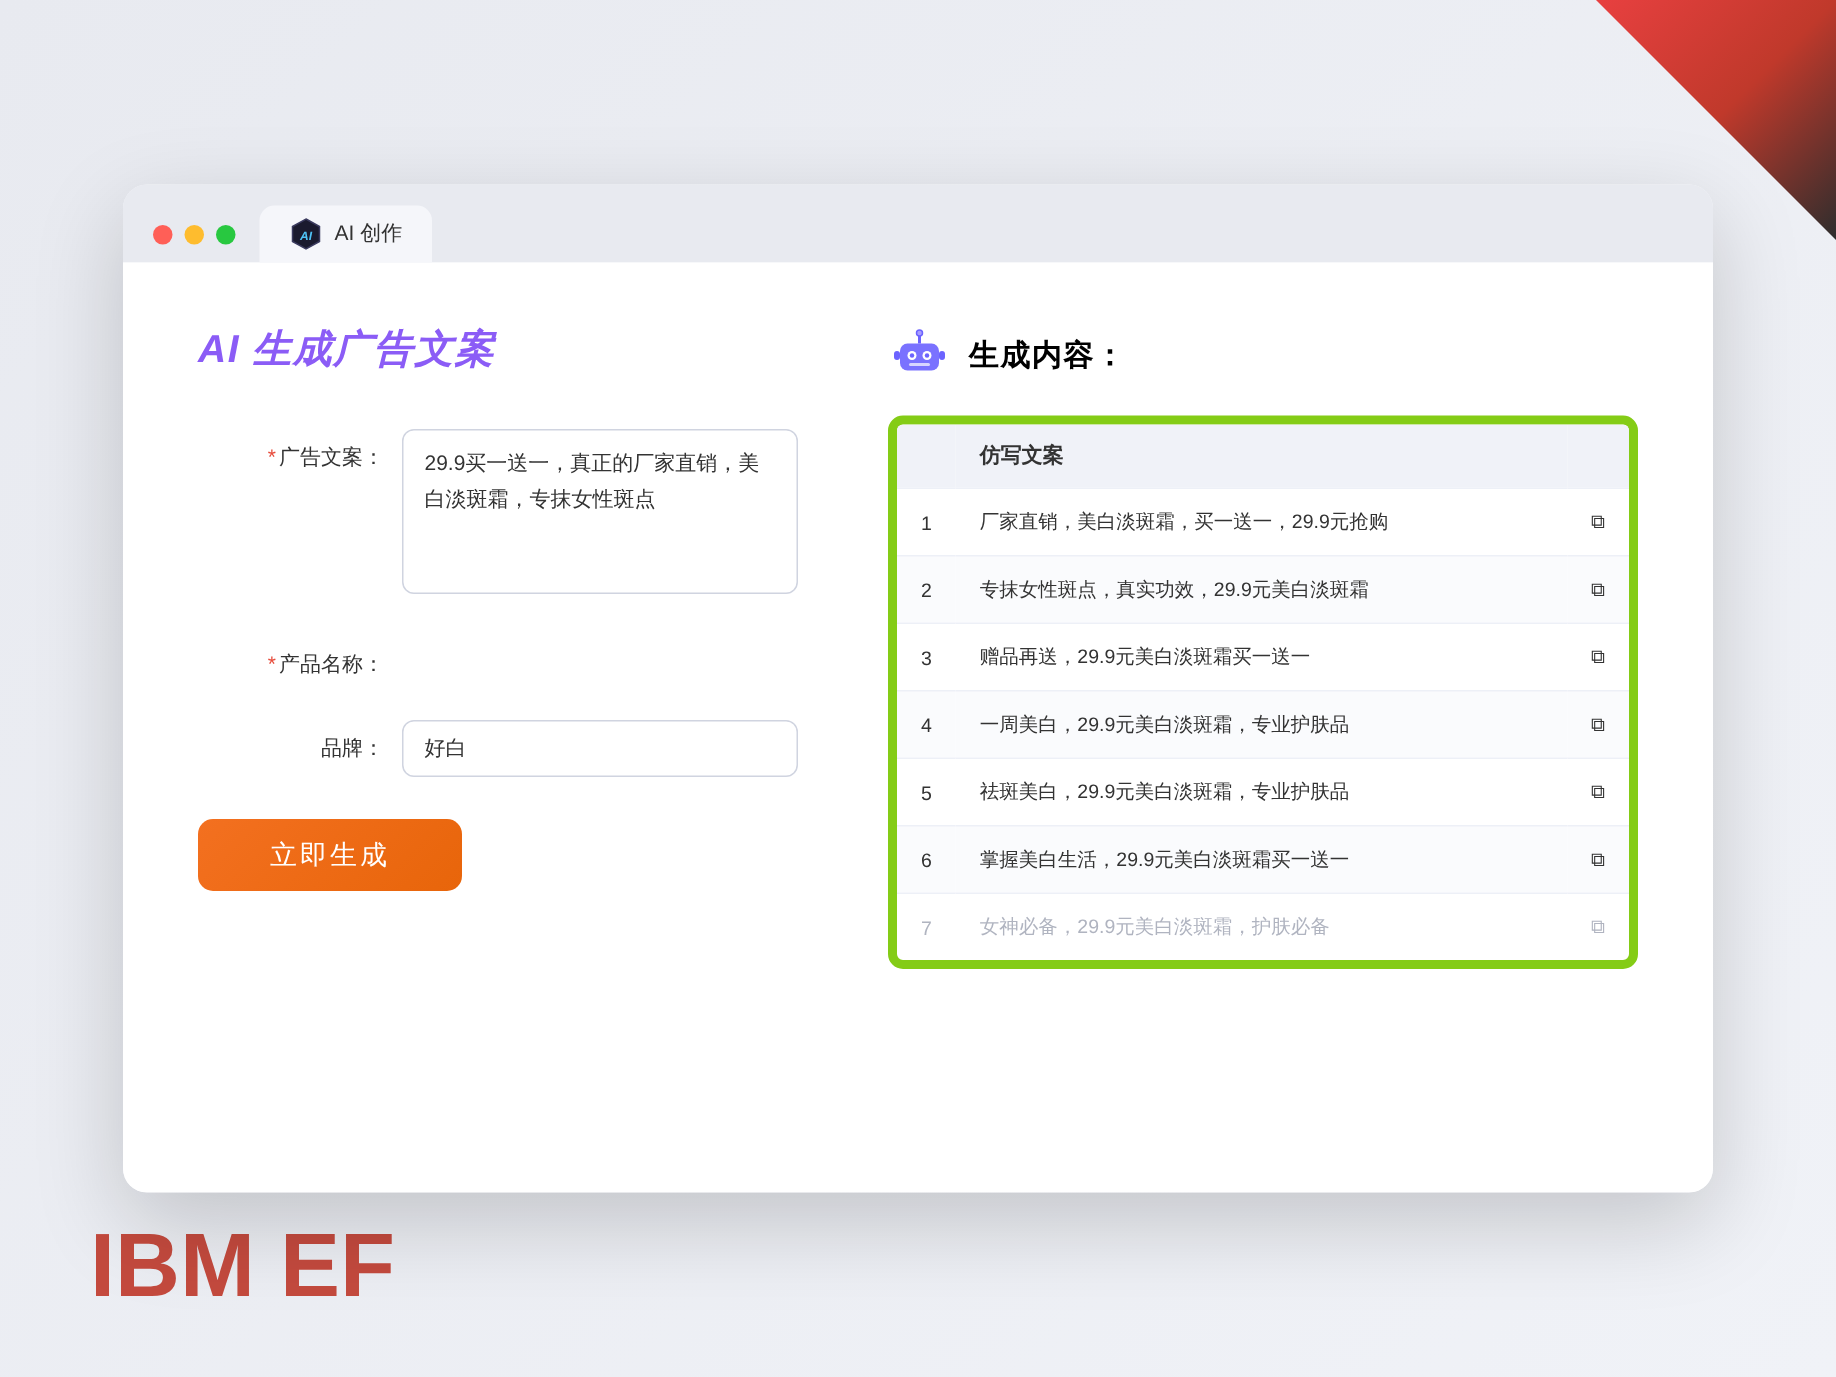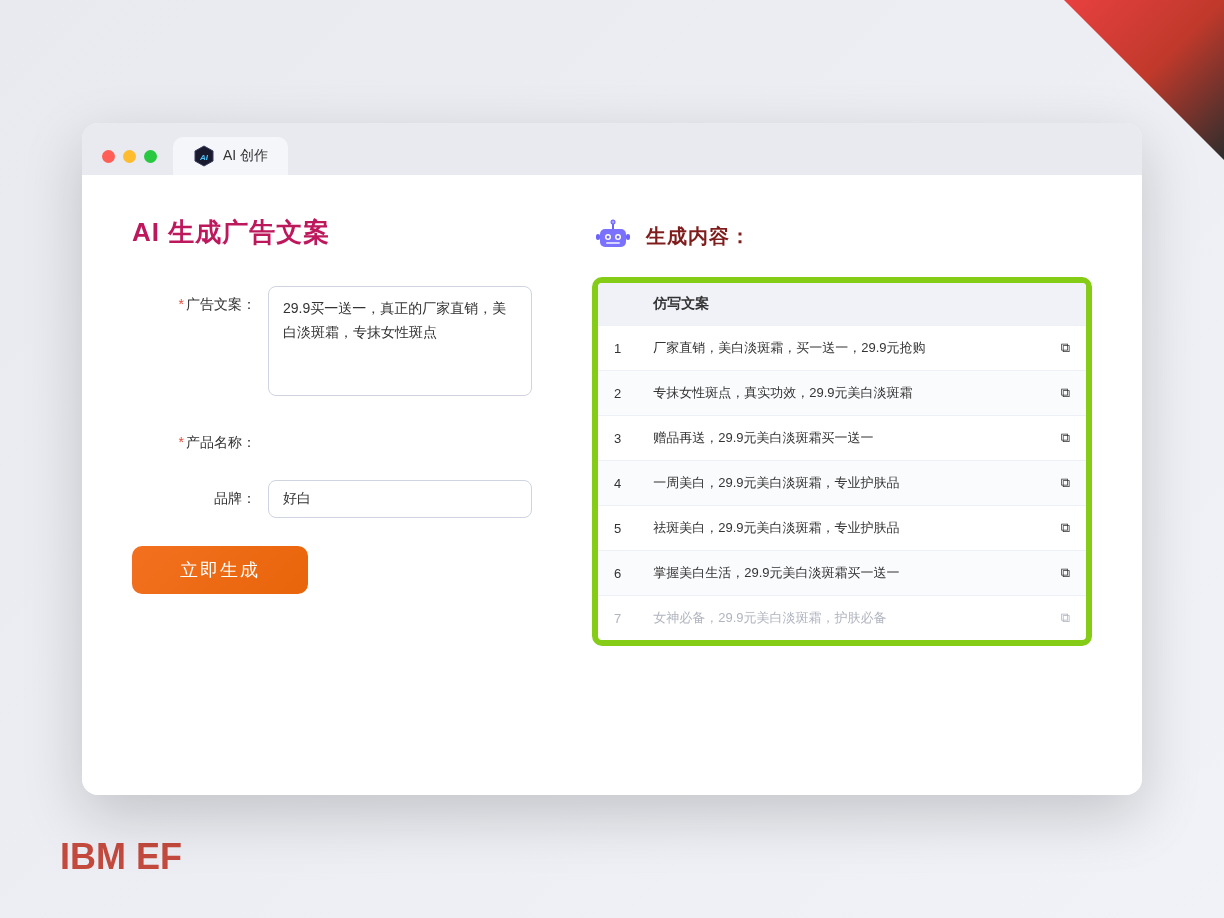--- a/index.html
+++ b/index.html
@@ -20,21 +20,21 @@
       position: absolute;
       top: 0; right: 0;
       width: 160px; height: 160px;
       background: linear-gradient(135deg, #e84040, #c0392b, #2d2d2d);
       clip-path: polygon(100% 0, 0 0, 100% 100%);
       z-index: 0;
     }
     .deco-bottom-left {
       position: absolute;
       bottom: 40px; left: 60px;
-      font-size: 36px;
+      font-size: 60px;
       font-weight: 900;
       color: #c0392b;
       z-index: 0;
       opacity: 0.9;
     }
 
     .browser-window {
       width: 1060px;
       background: #f5f6fa;
       border-radius: 16px;
@@ -93,23 +93,24 @@
       min-height: 620px;
     }
 
     
     .left-panel {
       flex: 0 0 400px;
     }
     .page-title {
       font-size: 26px;
       font-weight: 700;
-      color: #be185d;
+      color: #8b5cf6;
       margin-bottom: 36px;
       letter-spacing: 1px;
+      font-style: italic;
     }
 
     .form-row {
       display: flex;
       align-items: flex-start;
       margin-bottom: 28px;
       gap: 12px;
     }
     .form-label {
       font-size: 14px;
@@ -164,21 +165,21 @@
       gap: 12px;
       margin-bottom: 20px;
     }
     .robot-icon {
       width: 42px; height: 42px;
       position: relative;
     }
     .right-title {
       font-size: 20px;
       font-weight: 600;
-      color: #7f1d1d;
+      color: #000000;
       letter-spacing: 1px;
     }
 
     
     .result-table {
       width: 100%;
       border-collapse: separate;
       border-spacing: 0;
       border-radius: 10px;
       overflow: hidden;

